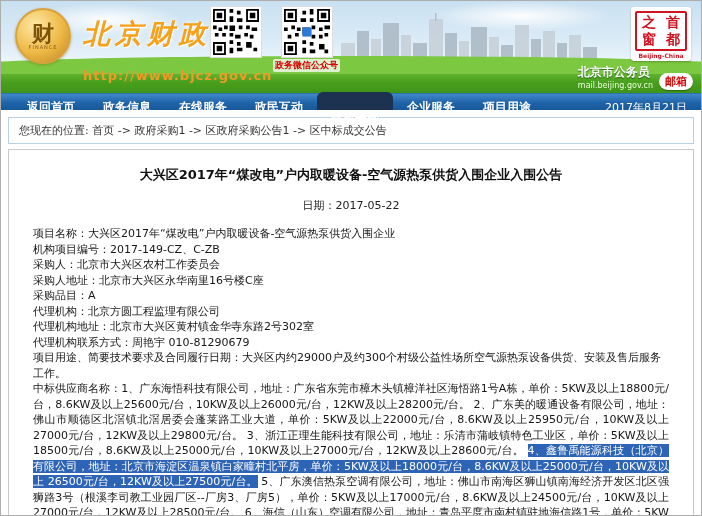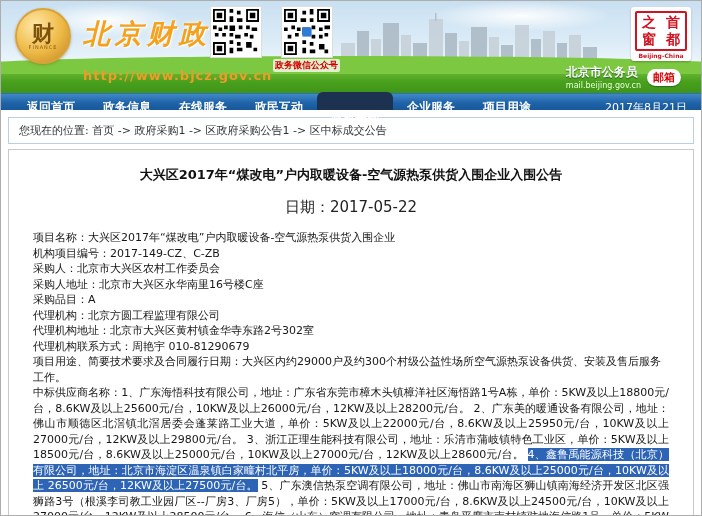--- a/index.html
+++ b/index.html
@@ -42,21 +42,21 @@
               background:rgba(255,255,255,.75); padding:0 2px; border-radius:2px; }
 
   .seal { position:absolute; right:10px; top:6px; width:60px; background:#fff; border-radius:3px;
           padding:4px 4px 2px; box-shadow:0 1px 2px rgba(0,0,0,.25); text-align:center; }
   .seal-box { border:2px solid #cf1322; border-radius:2px; display:grid;
               grid-template-columns:1fr 1fr; padding:1px 0; }
   .seal-box span { font-family:"DejaVu Serif",serif; font-weight:bold; color:#cf1322;
                    font-size:14px; line-height:17px; }
   .seal-cap { color:#cf1322; font-size:6px; font-weight:bold; margin-top:1px; }
 
-  .mail { position:absolute; right:20px; bottom:3px; display:flex; align-items:center; gap:6px; }
+  .mail { position:absolute; right:8px; bottom:3px; display:flex; align-items:flex-end; gap:6px; }
   .mail-texts { text-align:left; }
   .mail-title { color:#fff; font-weight:bold; font-size:12px; text-shadow:0 1px 1px rgba(0,60,0,.7); }
   .mail-url { color:#eaffd9; font-size:8px; }
   .mail-logo { background:#fff; border-radius:9px; padding:1px 6px; color:#d40000;
                font-weight:bold; font-size:11px; box-shadow:0 1px 1px rgba(0,40,0,.4); white-space:nowrap; }
 
   
   .nav { position:relative; height:17px; display:flex; align-items:stretch; padding-left:12px;
          background:linear-gradient(180deg,#4089c9,#1f63a8 55%,#175898);
          border-top:1px solid #2c73b4; }
@@ -67,21 +67,21 @@
   .nav-date { margin-left:auto; color:#fff; font-size:11px; line-height:27px; padding-right:14px; white-space:nowrap; }
 
   
   .breadcrumb { margin:7px 7px 0; border:1px solid #b9cfe3; background:#fff;
                 padding:5px 10px; font-size:11px; color:#333; }
 
   
   .main { margin:5px 7px 0; border:1px solid #c9c9c9; border-bottom:none; background:#fff;
           padding:16px 24px 10px; }
   .doc-title { text-align:center; font-size:13px; font-weight:bold; color:#111; }
-  .doc-date { text-align:center; font-size:15px; color:#222; margin:14px 0 13px; }
+  .doc-date { text-align:center; font-size:11px; color:#222; margin:14px 0 13px; }
   .info-line, .vendors { font-size:11px; color:#161616; line-height:15.5px; }
   .vendors { text-align:justify; }
   .hl { background:#2e64b5; color:#fff; }
 </style>
 </head>
 <body>
 
 <div class="page">
 
   <div class="banner">

